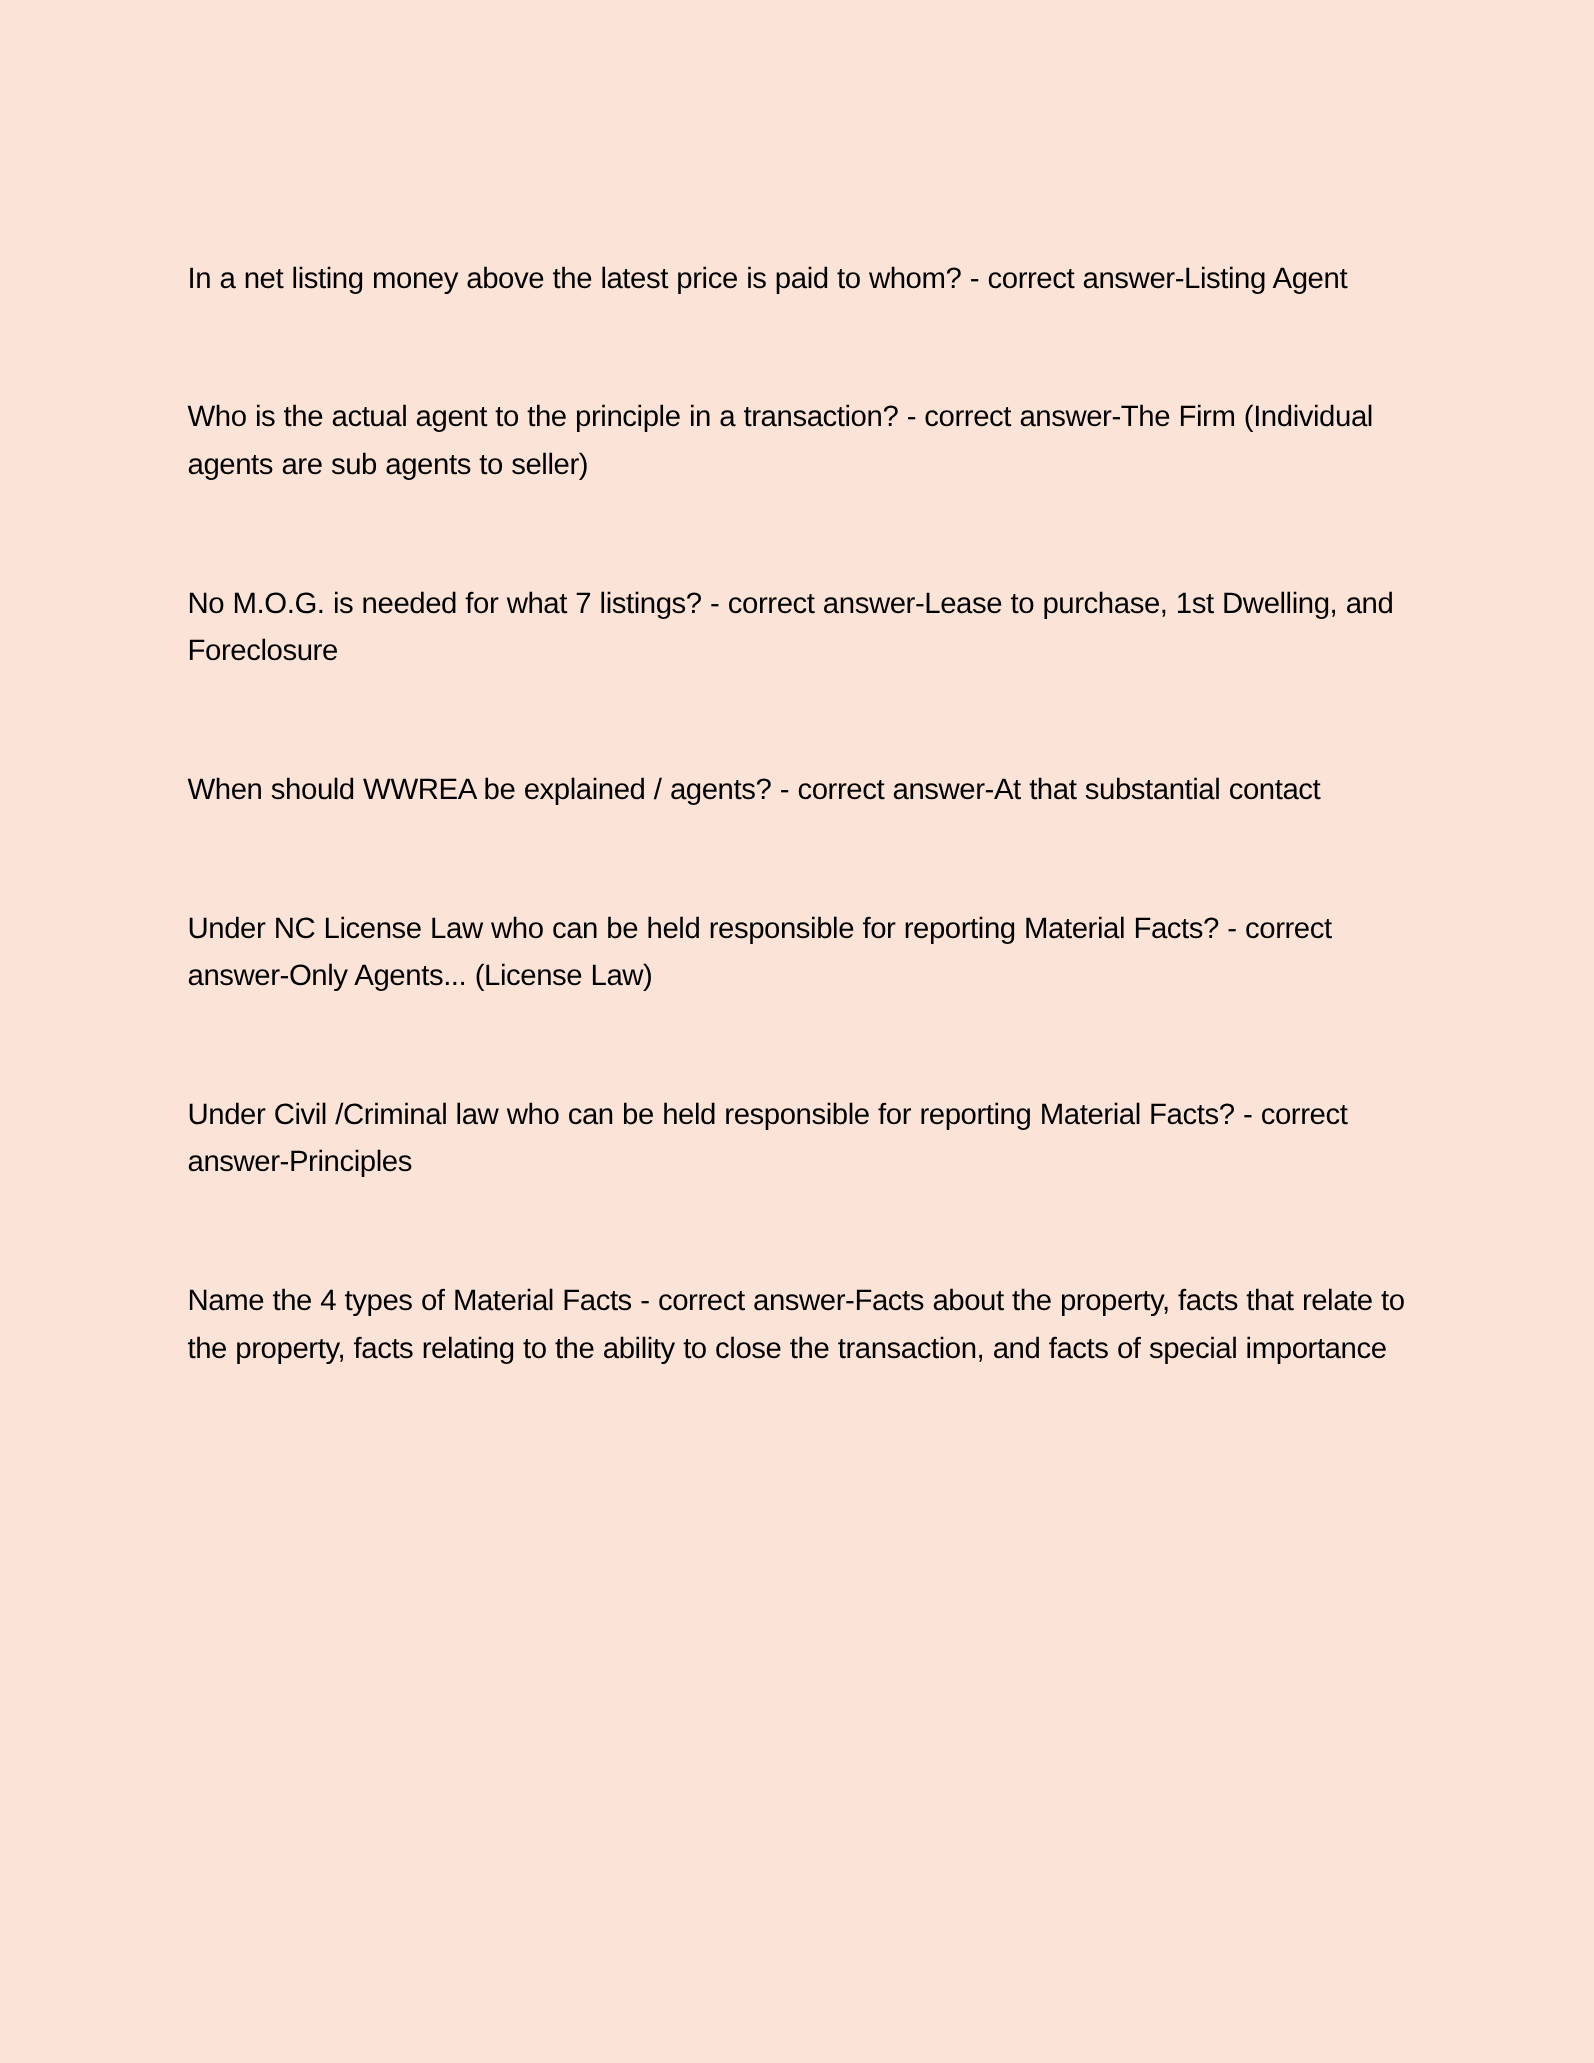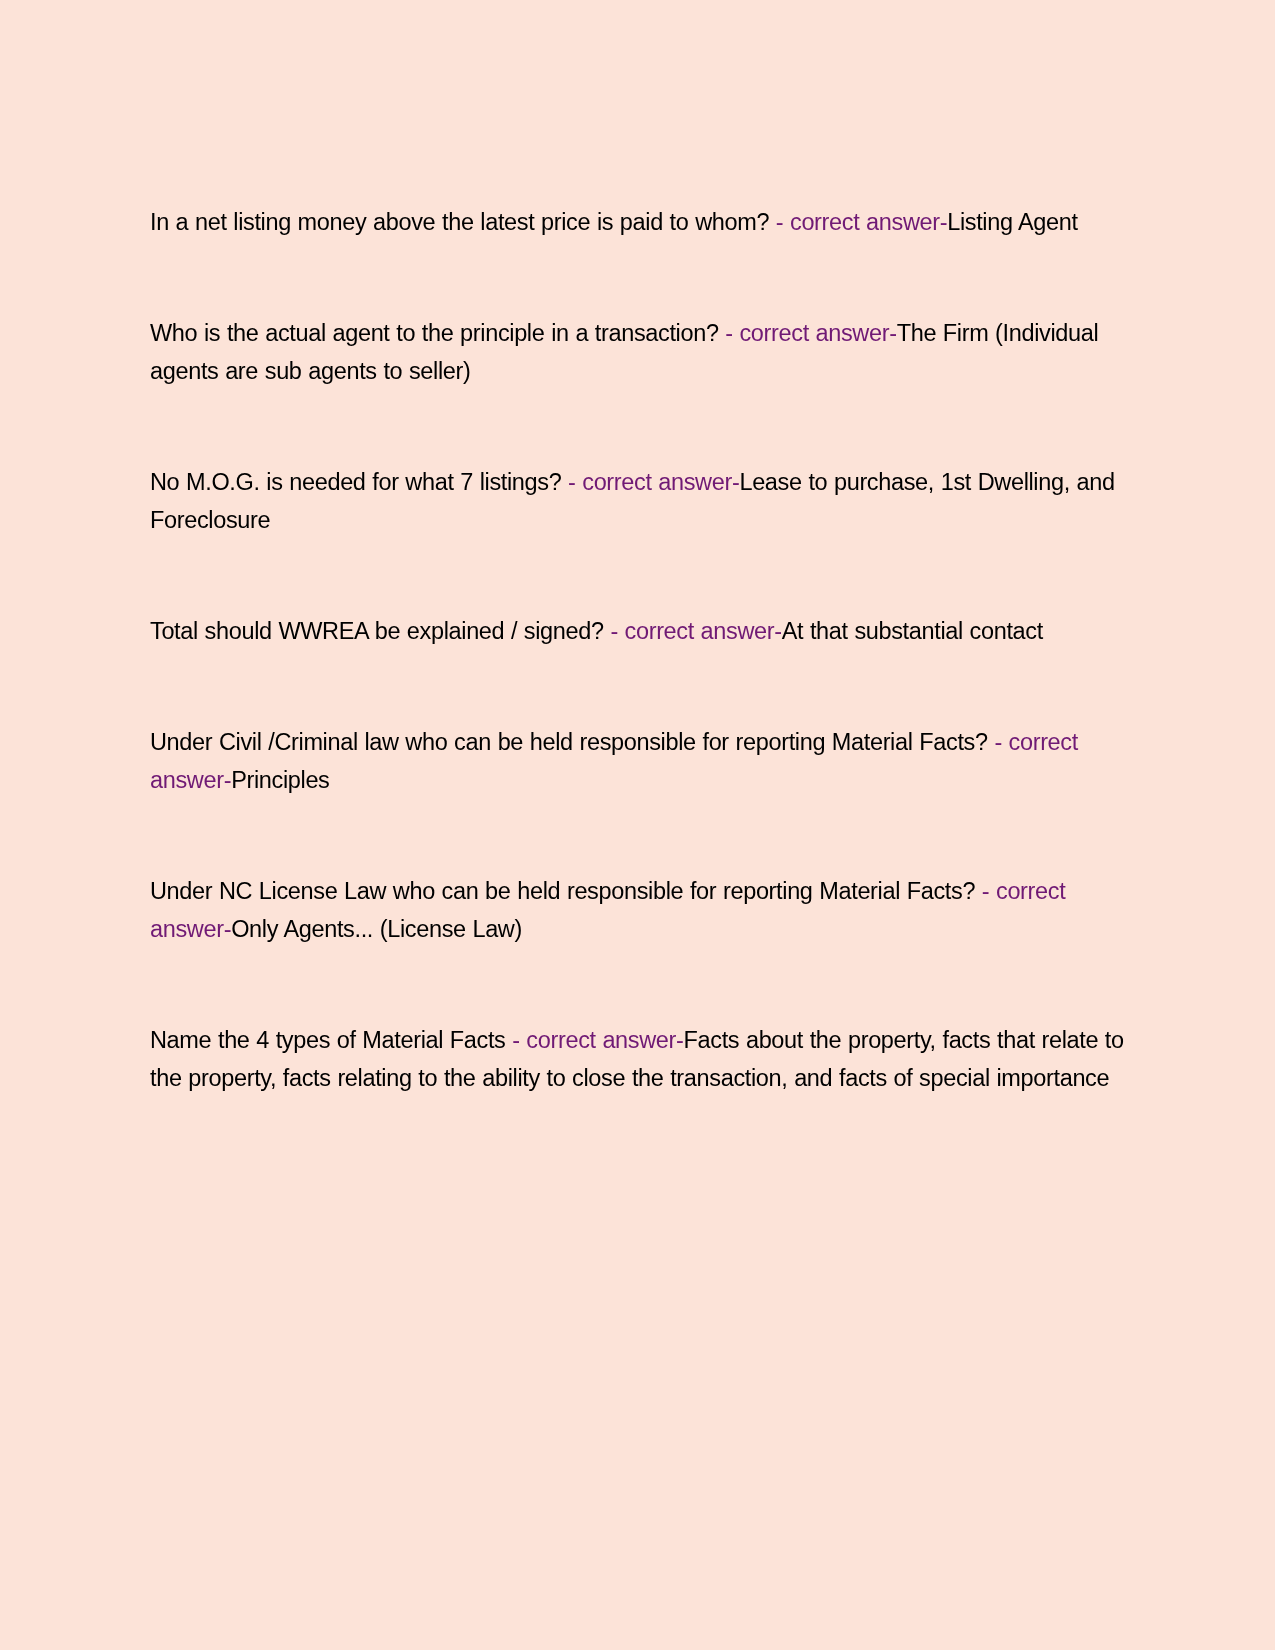--- a/index.html
+++ b/index.html
@@ -18,33 +18,33 @@
       top: 203px;
       width: 980px;
     }
     .qa {
       font-size: 23.5px;
       line-height: 38px;
       letter-spacing: -0.35px;
       word-spacing: 0.5px;
       margin: 0 0 73px 0;
     }
-    .sep { color: #701a75; }
+    .sep { color: #000000; }
   </style>
 </head>
 <body>
 
 <div class="page">
   <p class="qa"><span>In a net listing money above the latest price is paid to whom? </span><span class="sep">- correct answer-</span><span>Listing Agent</span></p>
 
   <p class="qa"><span>Who is the actual agent to the principle in a transaction? </span><span class="sep">- correct answer-</span><span>The Firm (Individual agents are sub agents to seller)</span></p>
 
   <p class="qa"><span>No M.O.G. is needed for what 7 listings? </span><span class="sep">- correct answer-</span><span>Lease to purchase, 1st Dwelling, and Foreclosure</span></p>
 
-  <p class="qa"><span>Total should WWREA be explained / signed? </span><span class="sep">- correct answer-</span><span>At that substantial contact</span></p>
+  <p class="qa"><span>When should WWREA be explained / agents? </span><span class="sep">- correct answer-</span><span>At that substantial contact</span></p>
 
 
+  <p class="qa"><span>Under NC License Law who can be held responsible for reporting Material Facts? </span><span class="sep">- correct answer-</span><span>Only Agents... (License Law)</span></p>
+
   <p class="qa"><span>Under Civil /Criminal law who can be held responsible for reporting Material Facts? </span><span class="sep">- correct answer-</span><span>Principles</span></p>
-
-  <p class="qa"><span>Under NC License Law who can be held responsible for reporting Material Facts? </span><span class="sep">- correct answer-</span><span>Only Agents... (License Law)</span></p>
 
   <p class="qa"><span>Name the 4 types of Material Facts </span><span class="sep">- correct answer-</span><span>Facts about the property, facts that relate to the property, facts relating to the ability to close the transaction, and facts of special importance</span></p>
 </div>
 
 </body></html>

